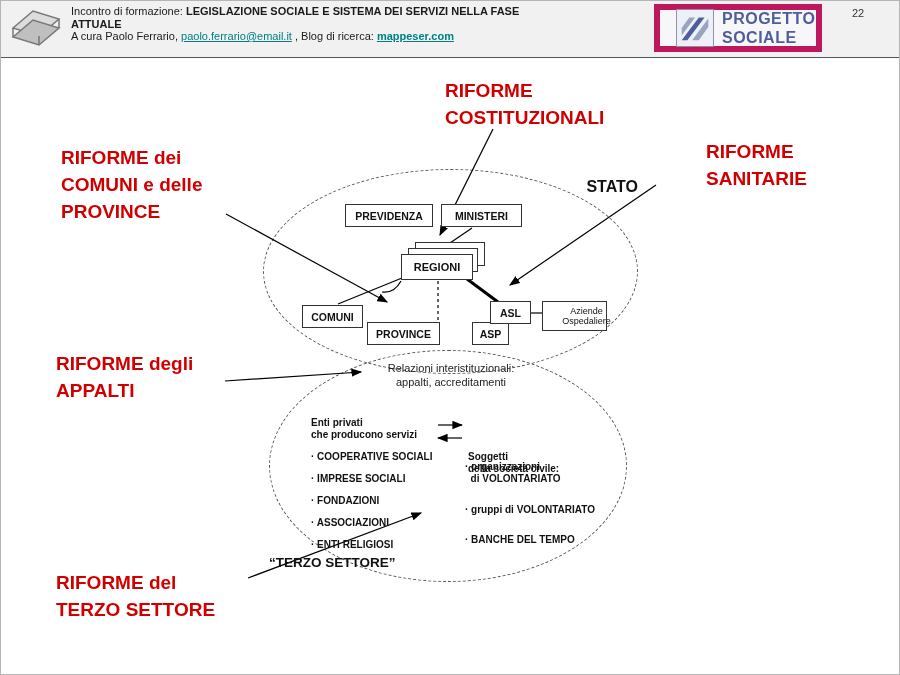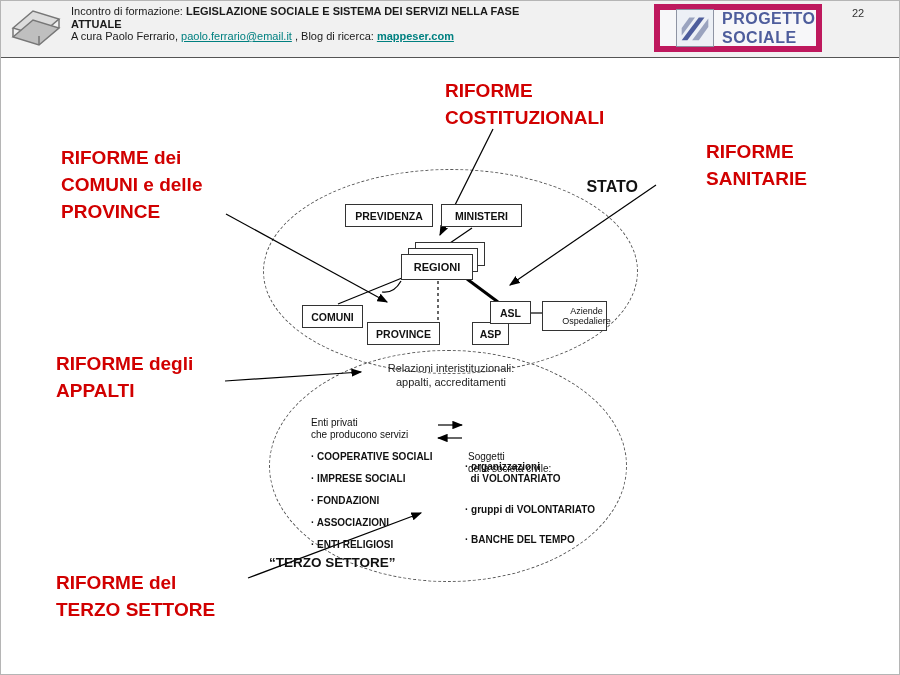--- a/index.html
+++ b/index.html
@@ -33,21 +33,21 @@
   .stato-title { position:absolute; left:262px; top:177px; width:375px; text-align:right;
                  font-weight:bold; font-size:16px; color:#111; }
   .dbox {
     position:absolute; background:#fff; border:1px solid #333;
     display:flex; align-items:center; justify-content:center;
     font-weight:bold; font-size:10.5px; color:#111; text-align:center;
   }
   .dbox-plain { font-weight:normal; font-size:9px; line-height:10px; white-space:pre-line; }
   .relazioni { position:absolute; left:348px; top:360px; width:204px; text-align:center;
                font-size:11px; line-height:14px; color:#222; white-space:pre-line; }
-  .terzo-small { position:absolute; font-weight:normal; font-size:10px; line-height:12px;
+  .terzo-small { position:absolute; font-weight:bold; font-size:10px; line-height:12px;
                  color:#111; white-space:pre-line; }
   .terzo-item { position:absolute; font-weight:bold; font-size:10px; color:#111; white-space:pre-line; line-height:12px; }
   .terzo-title { position:absolute; left:268px; top:554px; width:358px; text-align:left;
                  font-weight:bold; font-size:13.5px; color:#111; }
   .red-label { position:absolute; color:#d10000; font-weight:bold; font-size:19px;
                line-height:27px; white-space:pre-line; }
   .overlay { position:absolute; left:0; top:0; width:900px; height:675px; pointer-events:none; }
 </style>
 </head>
 <body>

